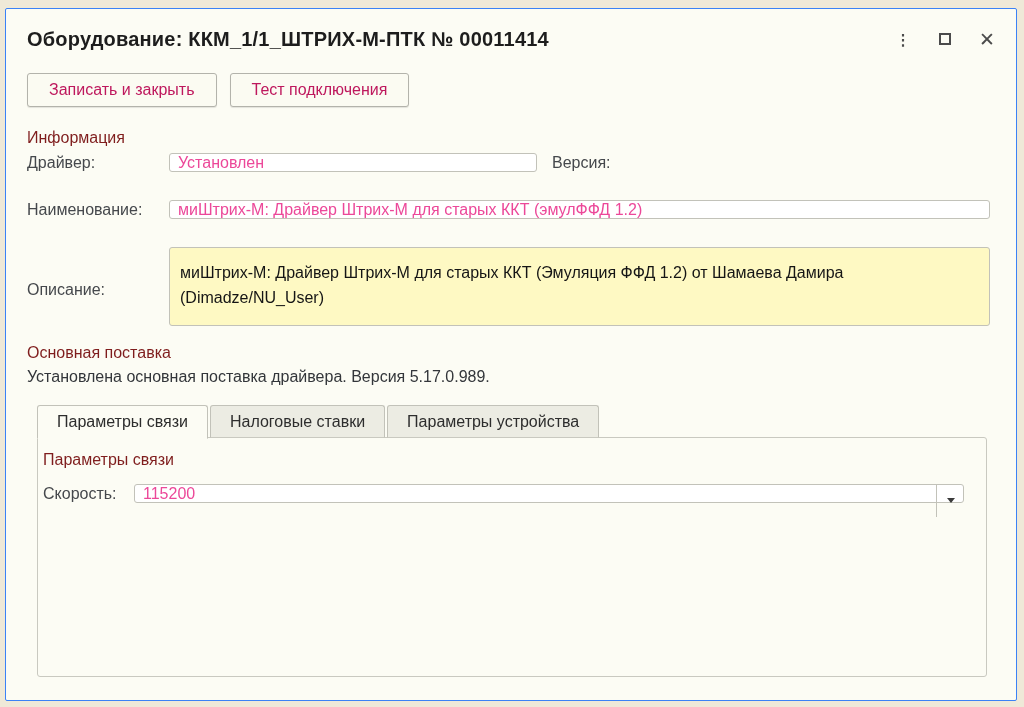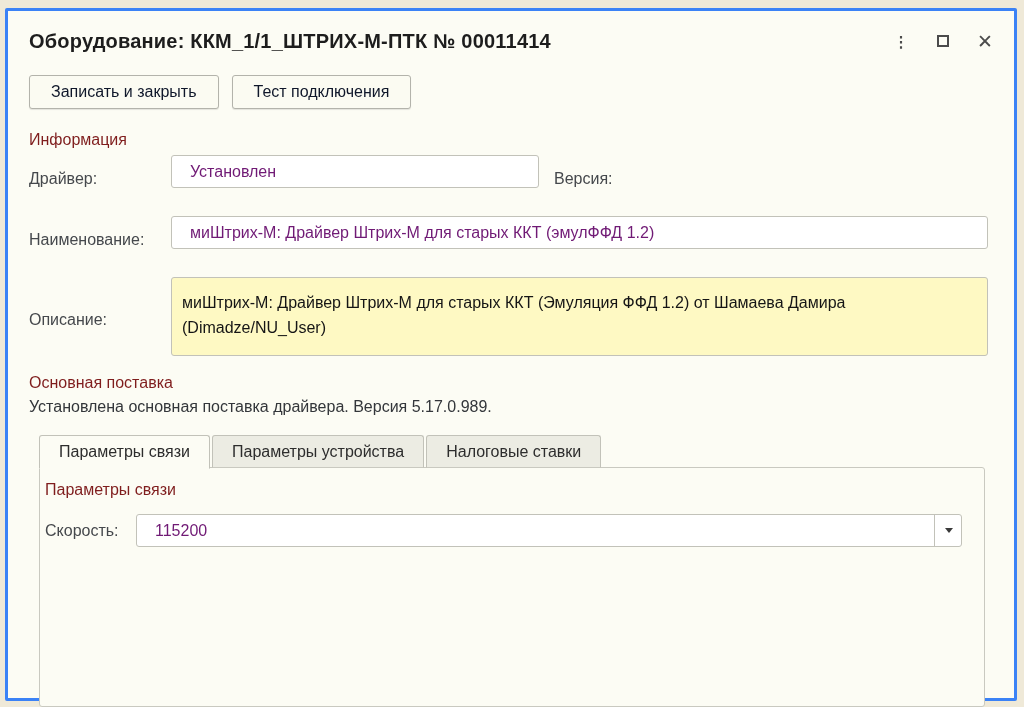--- a/index.html
+++ b/index.html
@@ -5,53 +5,53 @@
   * { margin:0; padding:0; box-sizing:border-box; }
   html,body { width:1024px; height:707px; }
   body {
     font-family:"Liberation Sans", sans-serif;
     background:#efe9d8;
     position:relative;
     overflow:hidden;
   }
   .window {
     position:absolute; left:5px; top:8px; width:1012px; height:693px;
-    background:#fcfcf4; border:3px solid #3b82f6; border-radius:2px;
+    background:#fcfcf4; border:1px solid #3b82f6; border-radius:2px;
   }
   
   .titlebar { display:flex; align-items:center; height:50px; padding:10px 12px 0 21px; }
   .title { flex:1; font-size:20px; font-weight:bold; color:#1d1d1d; letter-spacing:0.2px;
            white-space:nowrap; overflow:hidden; }
   .win-controls { display:flex; align-items:center; gap:8px; }
   .win-btn { width:34px; height:30px; display:flex; align-items:center; justify-content:center;
              color:#4b4b4b; cursor:default; }
   .dots { font-size:15px; font-weight:bold; letter-spacing:0; line-height:1; }
   .maxbox { width:12px; height:12px; border:2px solid #4b4b4b; display:block; }
   .closex { font-size:19px; line-height:1; }
   
   .toolbar { display:flex; gap:13px; padding:14px 0 0 21px; }
   .btn {
-    height:34px; padding:0 21px; font-size:16px; color:#0f172a;
+    height:34px; padding:0 21px; font-size:16px; color:#be185d;
     background:#fbfbf2; border:1px solid #b3b3ab; border-radius:3px;
     box-shadow:0 1px 1px rgba(0,0,0,0.10); display:flex; align-items:center;
     font-family:inherit; white-space:nowrap;
   }
   
   .section-header { color:#7f1d1d; font-size:16px; margin:22px 26px 6px 21px; }
   .section-header.tight { margin-top:18px; }
   .form { padding:0 26px 0 21px; }
   .row { display:flex; align-items:flex-end; margin-bottom:28px; }
   .row.top { align-items:center; margin-bottom:8px; }
   .lbl { color:#45484c; font-size:16px; flex:none; }
   .lbl.w1 { width:142px; }
   .lbl.pt { padding-top:7px; }
   .input {
-    height:33px; background:#ffffff; border:1px solid #c2c2b9; border-radius:3px;
-    font-size:16px; color:#701a75; display:flex; align-items:center;
-    padding:0 18px; overflow:hidden; white-space:nowrap;
+    height:19px; background:#ffffff; border:1px solid #c2c2b9; border-radius:3px;
+    font-size:16px; color:#ec4899; display:flex; align-items:center;
+    padding:0 8px; overflow:hidden; white-space:nowrap;
   }
   .w-driver { width:368px; flex:none; }
   .lbl.w2 { margin-left:15px; width:77px; }
   .grow1 { flex:1; }
   .textarea {
     flex:1; height:79px; background:#fef9c3; border:1px solid #c2c2b9; border-radius:3px;
     font-size:16px; color:#151515; padding:12px 10px; line-height:25px;
   }
   .delivery-text { font-size:16px; color:#33363a; margin:1px 26px 0 21px; }
   
@@ -121,22 +121,22 @@
       <span class="lbl w1 pt">Описание:</span>
       <div class="textarea">миШтрих-М: Драйвер Штрих-М для старых ККТ (Эмуляция ФФД 1.2) от Шамаева Дамира (Dimadze/NU_User)</div>
     </div>
   </div>
 
   <div class="section-header tight">Основная поставка</div>
   <div class="delivery-text">Установлена основная поставка драйвера. Версия 5.17.0.989.</div>
 
   <div class="tabs">
     <div class="tab active">Параметры связи</div>
+    <div class="tab">Налоговые ставки</div>
     <div class="tab">Параметры устройства</div>
-    <div class="tab">Налоговые ставки</div>
   </div>
 
   <div class="groupbox">
     <div class="section-header">Параметры связи</div>
 
 
     <div class="grow">
       <span class="lbl">Скорость:</span>
       <div class="combo">
         <div class="input">115200</div>

